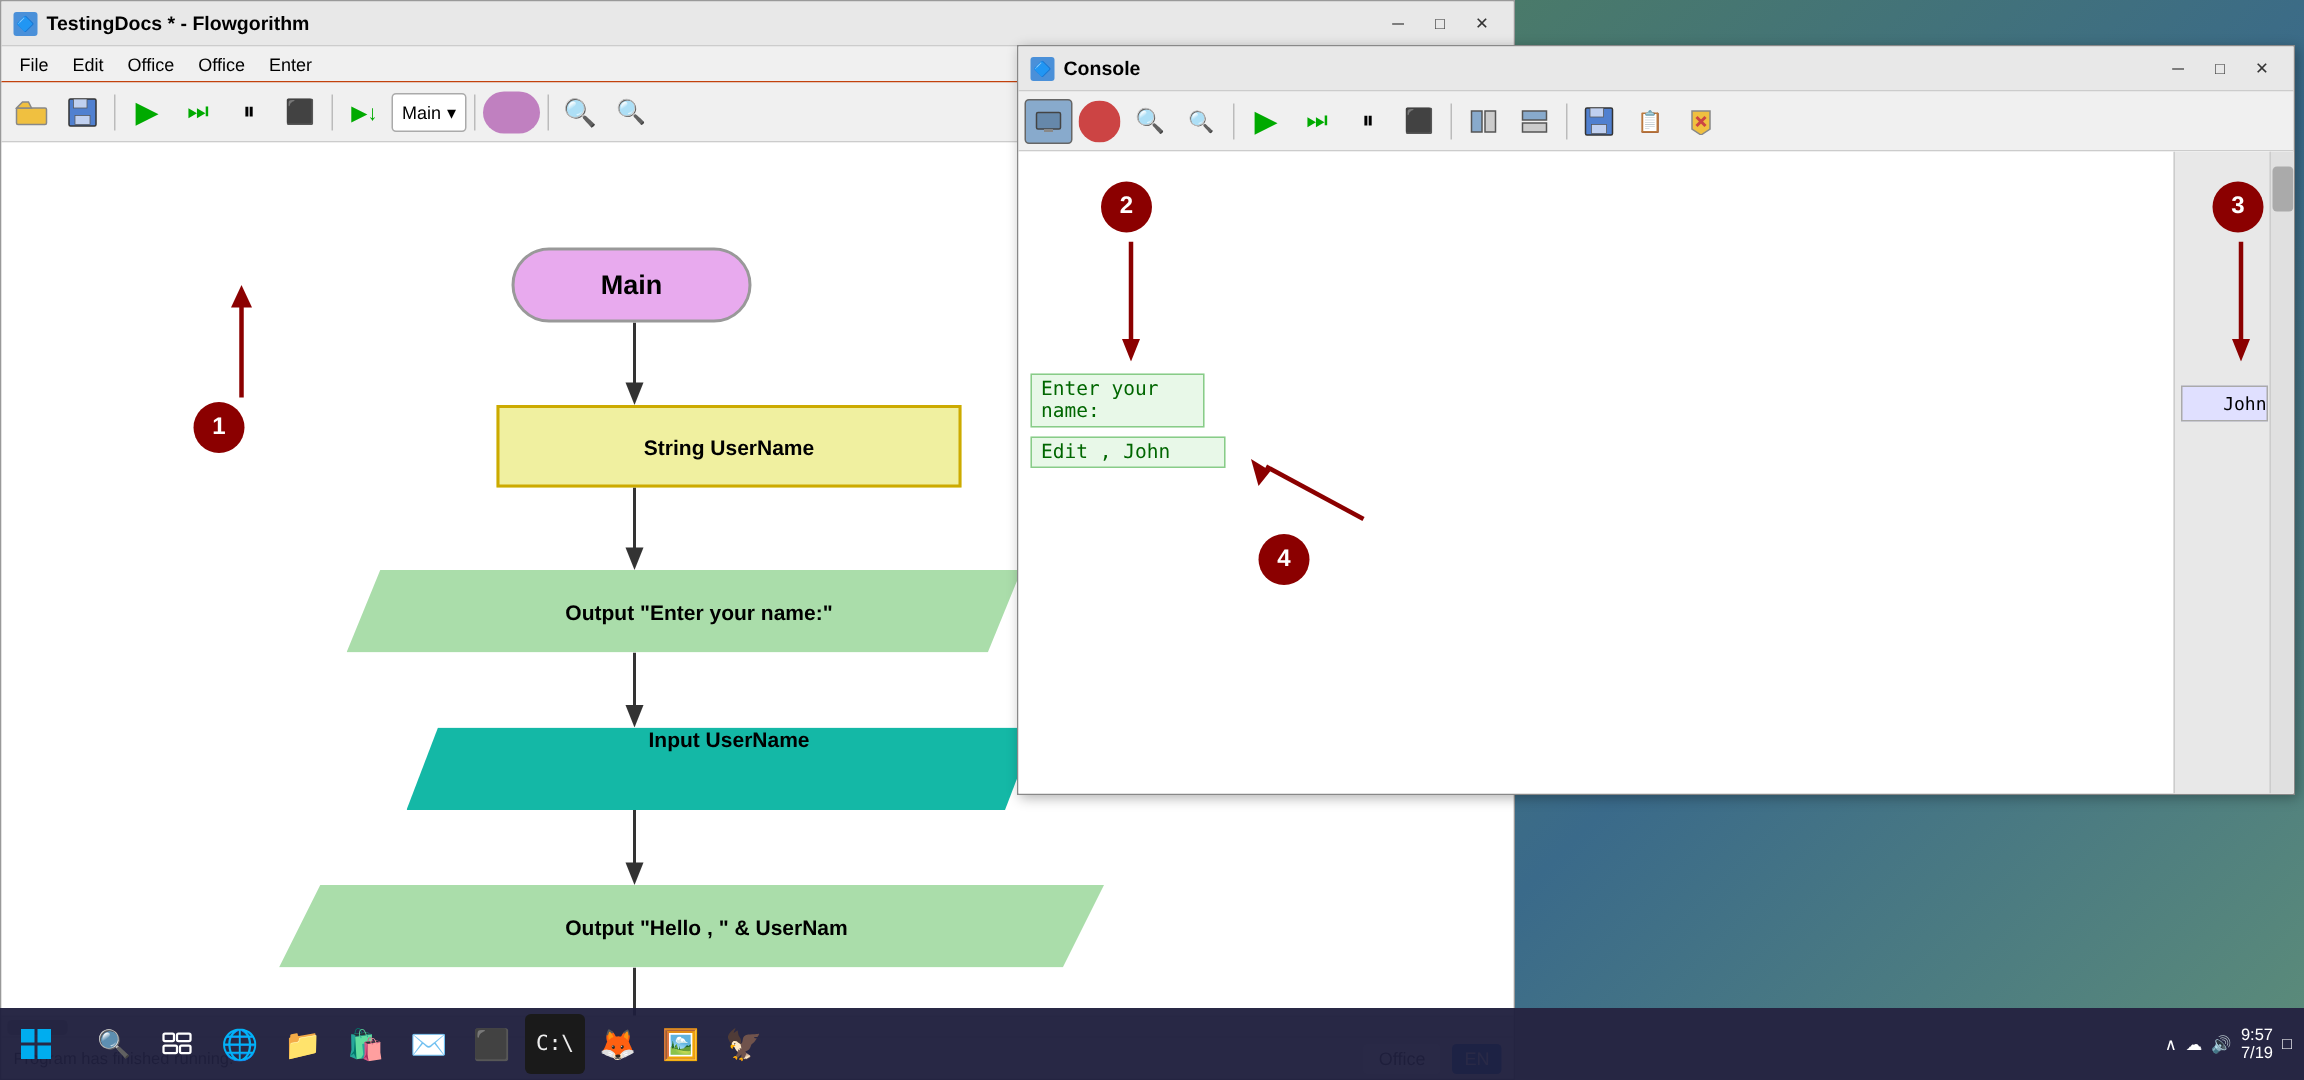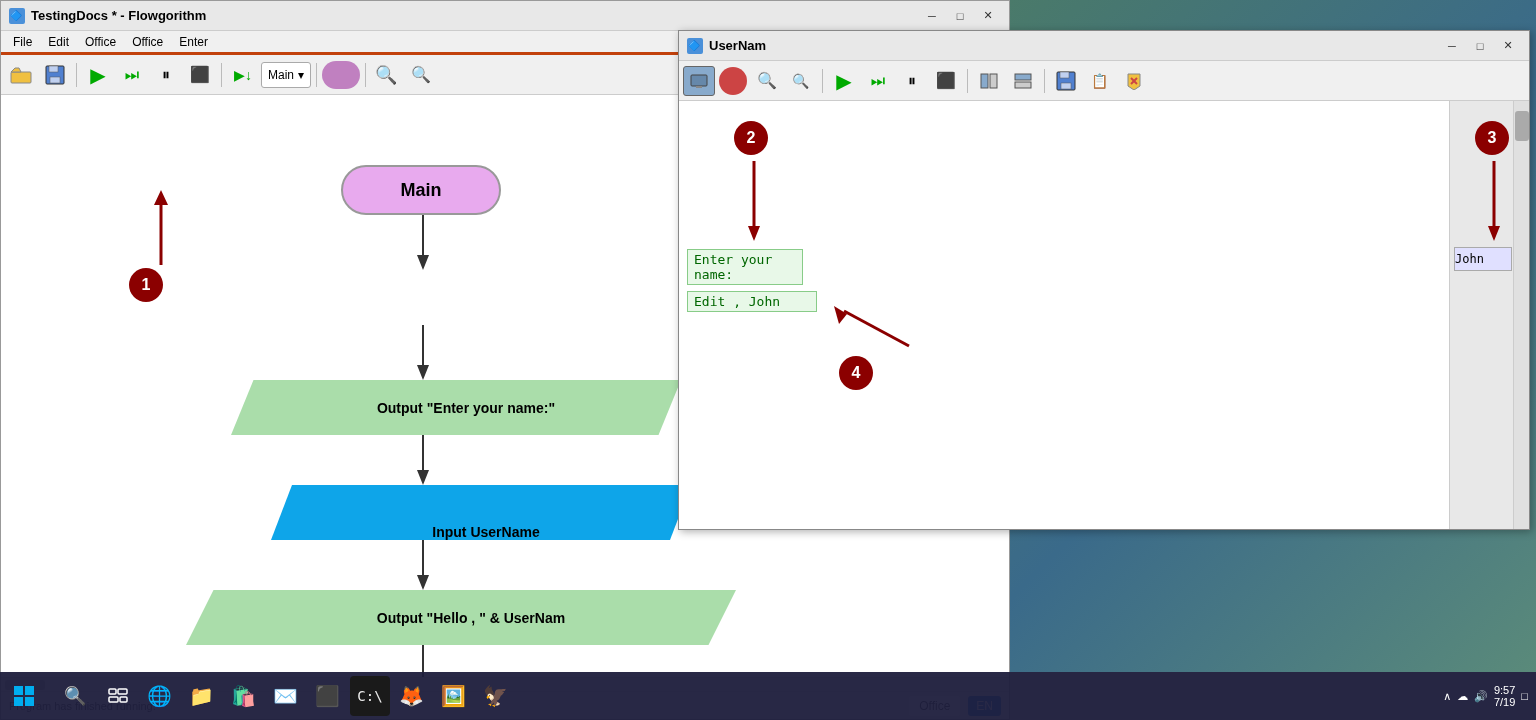--- a/index.html
+++ b/index.html
@@ -58,21 +58,21 @@
       display: flex; align-items: center; justify-content: center;
       color: #333;
     }
 
     
     .menu-bar {
       height: 24px;
       background: #f0f0f0;
       display: flex;
       align-items: center;
-      border-bottom: 3px solid #c2410c;
+      border-bottom: 1px solid #c2410c;
       padding: 0 4px;
     }
     .menu-item {
       padding: 2px 8px;
       cursor: pointer;
       font-size: 12px;
       color: #000;
     }
 
     
@@ -143,22 +143,22 @@
     }
     .fc-parallelogram {
       position: absolute;
       background: #aaddaa;
       display: flex; align-items: center; justify-content: center;
       font-size: 14px; font-weight: bold;
       clip-path: polygon(5% 0%, 100% 0%, 95% 100%, 0% 100%);
     }
     .fc-parallelogram-blue {
       position: absolute;
-      background: #0ea5e9;
-      display: flex; align-items: flex-end; justify-content: center;
+      background: #14b8a6;
+      display: flex; align-items: flex-start; justify-content: center;
       font-size: 14px; font-weight: bold;
       clip-path: polygon(5% 0%, 100% 0%, 95% 100%, 0% 100%);
     }
 
     
     .annotation-circle {
       position: absolute;
       width: 34px; height: 34px;
       background: #8b0000;
       border-radius: 50%;
@@ -408,20 +408,23 @@
 
     <div class="fc-main-oval">
       <span>Main</span>
     </div>
 
     <svg class="annot-svg" style="top:120px; left:415px; width:14px; height:55px;">
       <line x1="7" y1="0" x2="7" y2="45" stroke="#333" stroke-width="2"></line>
       <polygon points="7,55 1,40 13,40" fill="#333"></polygon>
     </svg>
 
+    <div class="fc-rect" style="top:175px; left:330px; width:310px; height:55px;">
+      <span>String UserName</span>
+    </div>
 
     <svg class="annot-svg" style="top:230px; left:415px; width:14px; height:55px;">
       <line x1="7" y1="0" x2="7" y2="45" stroke="#333" stroke-width="2"></line>
       <polygon points="7,55 1,40 13,40" fill="#333"></polygon>
     </svg>
 
     <div class="fc-parallelogram" style="top:285px; left:230px; width:450px; height:55px;">
       <span style="padding-left:20px;">Output "Enter your name:"</span>
     </div>
 
@@ -460,21 +463,21 @@
       <span class="office-btn">Office</span>
       <span class="en-btn">EN</span>
     </div>
   </div>
 </div>
 
 <div class="console-window">
 
   <div class="console-title">
     <div style="width:16px;height:16px;background:#4a90d9;border-radius:2px;margin-right:6px;font-size:10px;display:flex;align-items:center;justify-content:center;color:white;">🔷</div>
-    <span>UserNam</span>
+    <span>Console</span>
     <div style="margin-left:auto; display:flex; gap:2px;">
       <button class="title-ctrl">─</button>
       <button class="title-ctrl">□</button>
       <button class="title-ctrl close">✕</button>
     </div>
   </div>
 
   <div class="console-toolbar">
 
     <button class="tb-btn" style="background:#88aacc; border:1px solid #666;">
@@ -559,21 +562,21 @@
 
       <div class="annotation-circle" style="position:absolute; top:20px; left:25px;">
         <span>3</span>
       </div>
 
       <svg style="position:absolute; top:60px; left:37px; width:14px; height:80px; pointer-events:none; z-index:15;">
         <line x1="7" y1="0" x2="7" y2="70" stroke="#8b0000" stroke-width="3"></line>
         <polygon points="7,80 1,65 13,65" fill="#8b0000"></polygon>
       </svg>
 
-      <div style="position:absolute; top:146px; left:4px; width:58px; height:24px; background:#e0e0ff; border:1px solid #aaa; display:flex; align-items:center; justify-content:flex-start; font-size:12px; font-family:monospace;">
+      <div style="position:absolute; top:156px; left:4px; width:58px; height:24px; background:#e0e0ff; border:1px solid #aaa; display:flex; align-items:center; justify-content:flex-end; font-size:12px; font-family:monospace;">
         <span>John</span>
       </div>
 
       <div style="position:absolute; top:0; right:0; width:16px; height:100%; background:#e0e0e0; border-left:1px solid #ccc;">
         <div style="width:14px; height:30px; background:#aaa; border-radius:3px; margin:2px auto; margin-top:10px;"></div>
       </div>
     </div>
   </div>
 
 </div>

